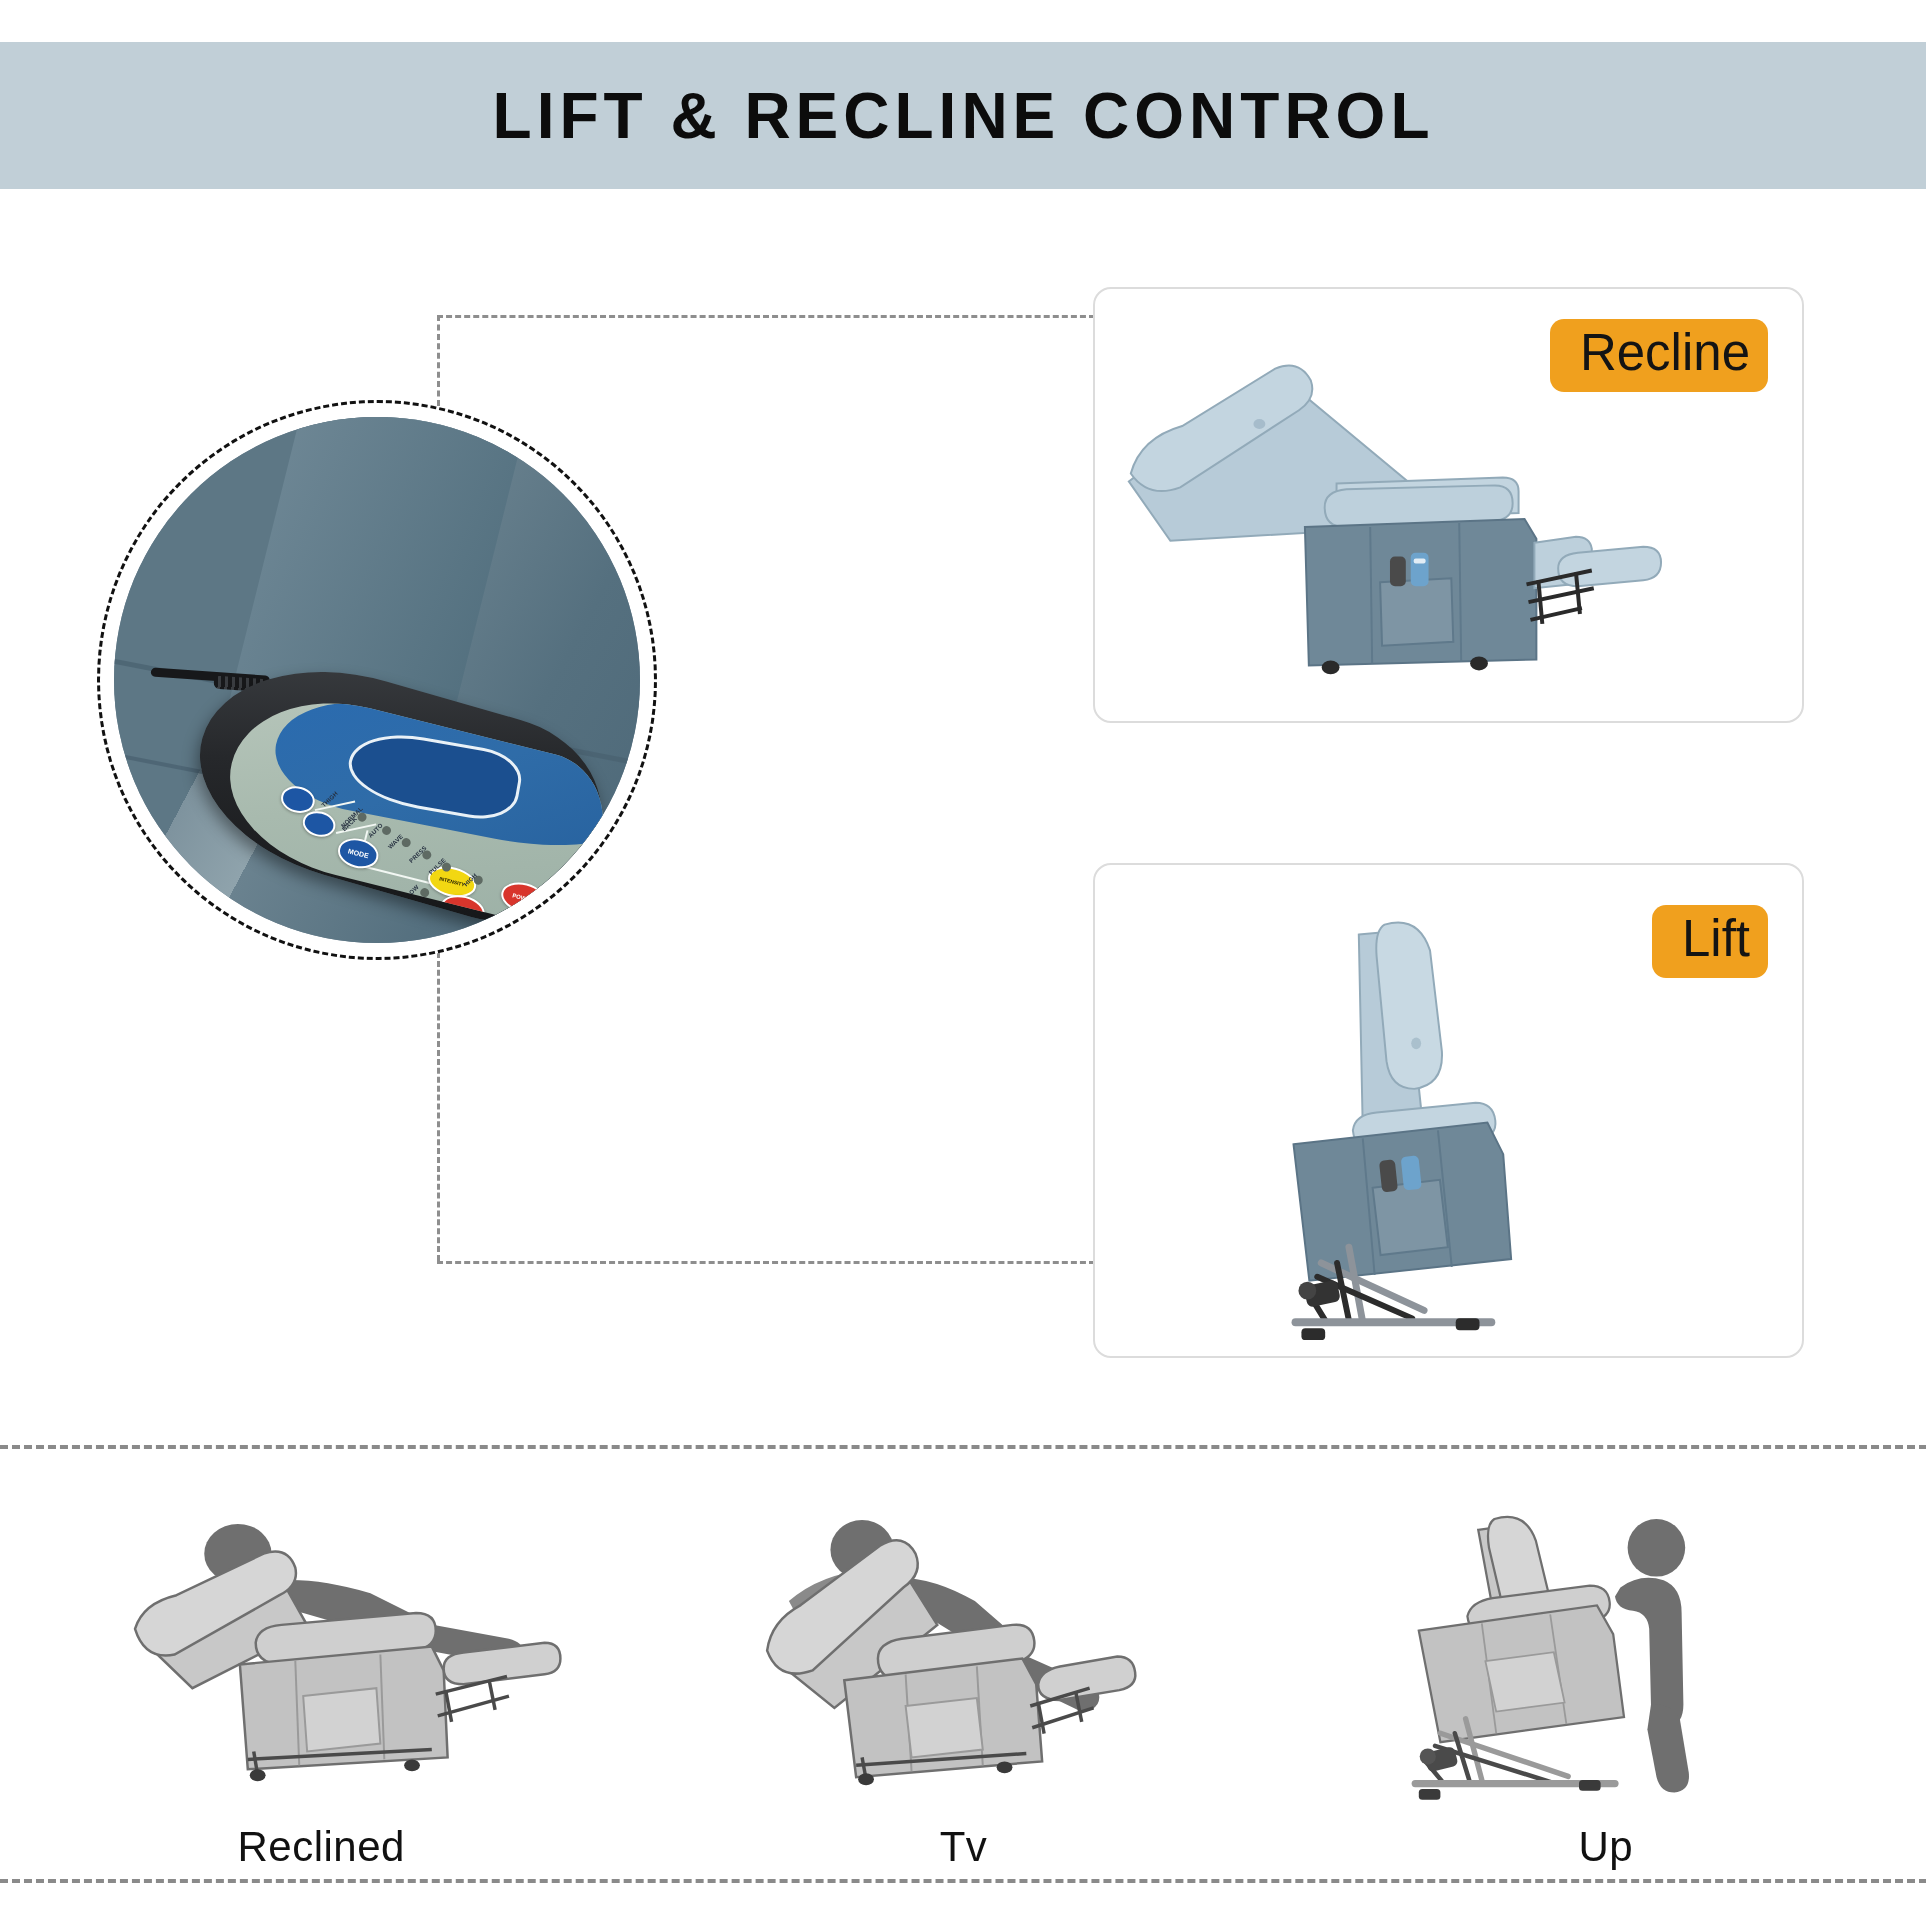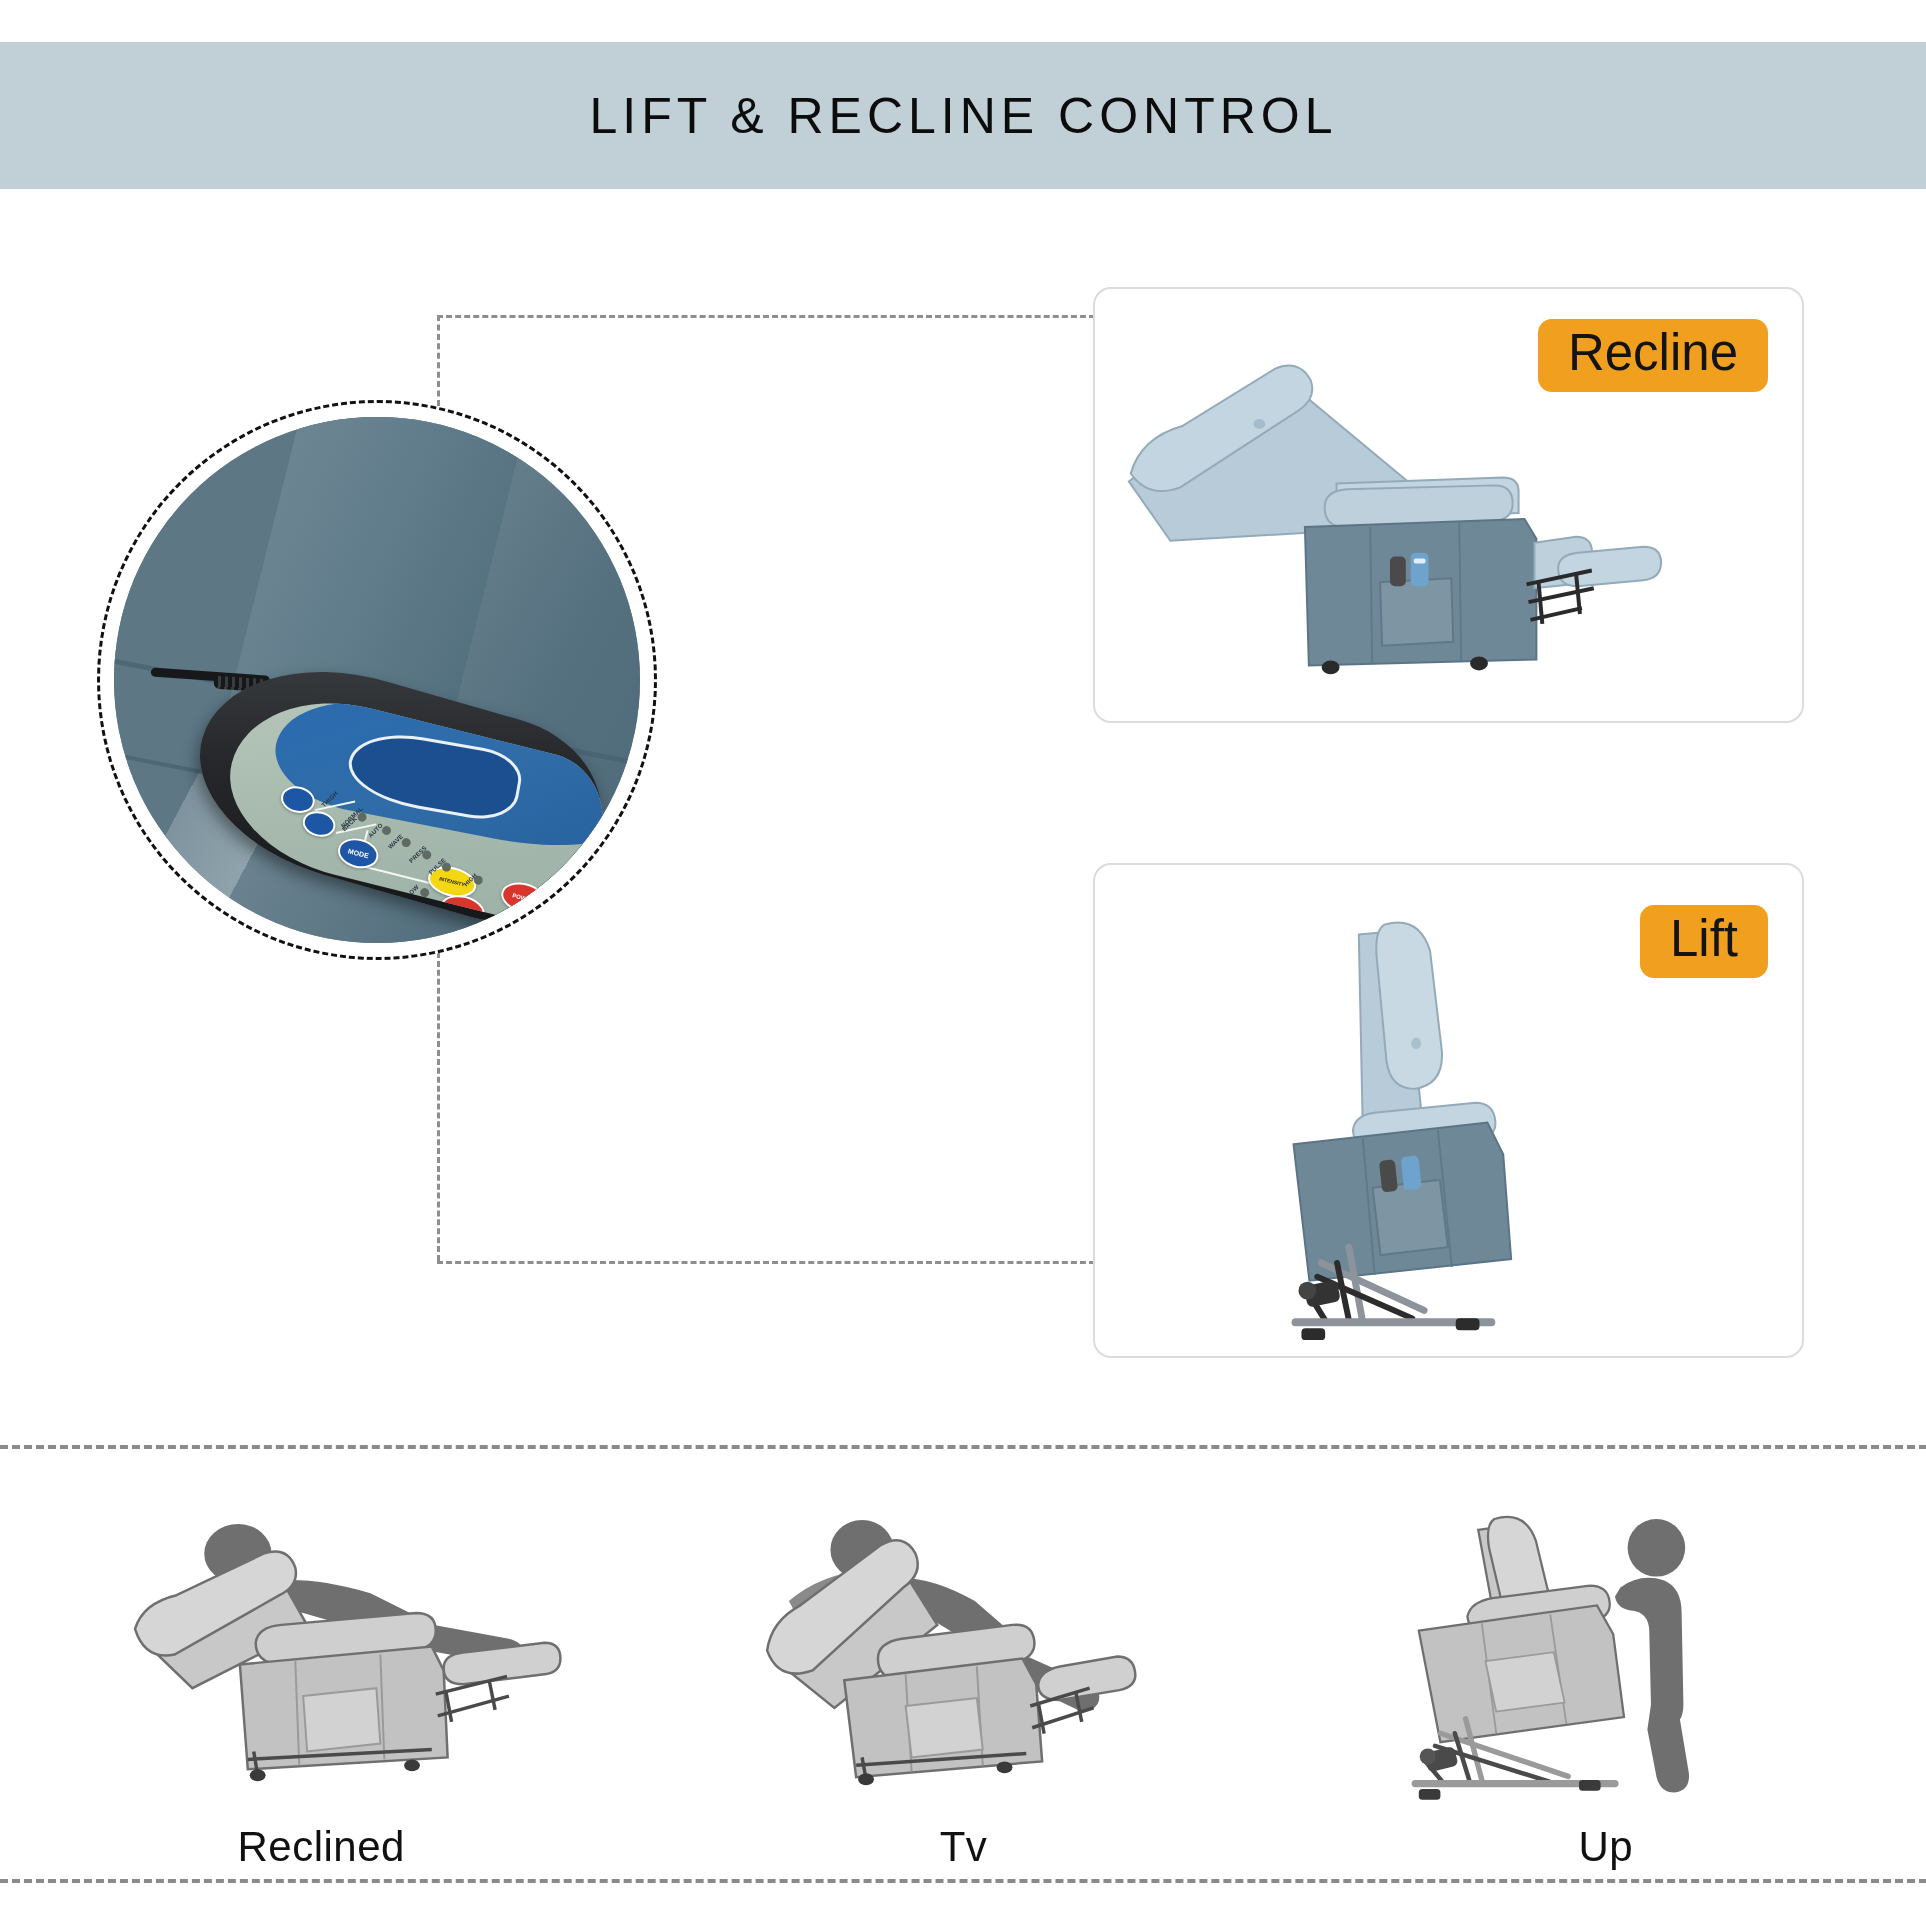--- a/index.html
+++ b/index.html
@@ -12,21 +12,21 @@
   .page { position: relative; width: 1927px; height: 1927px; background: #fff; }
 
   
   .header-band {
     position: absolute; left: 0; top: 42px;
     width: 1927px; height: 147px;
     background: #c1cfd7;
     display: flex; align-items: center; justify-content: center;
   }
   .header-title {
-    font-size: 50px; font-weight: 400; color: #0c0c0c;
+    font-size: 64px; font-weight: 700; color: #0c0c0c;
     letter-spacing: 5px; white-space: nowrap;
     font-family: "Liberation Sans", sans-serif;
   }
 
   
   .conn { position: absolute; }
   .conn-h { border-top: 3px dashed #8e8e8e; }
   .conn-v { border-left: 3px dashed #8e8e8e; }
 
   
@@ -138,21 +138,21 @@
   #panel-recline { left: 1093px; top: 287px; width: 711px; height: 436px; }
   #panel-lift    { left: 1093px; top: 863px; width: 711px; height: 495px; }
 
   .badge {
     position: absolute;
     background: #f0a01e;
     border-radius: 14px;
     color: #141414;
     font-size: 51px; font-weight: 400;
     display: flex; align-items: center; justify-content: center;
-    padding: 4px 30px 10px 30px;
+    padding: 4px 18px 10px 30px;
     font-family: "Liberation Sans", sans-serif;
   }
   #badge-recline { right: 34px; top: 30px; }
   #badge-lift    { right: 34px; top: 40px; }
 
   
   .chair-svg { position: absolute; }
   #chair-recline-svg { left: 16px; top: 44px; width: 554px; height: 376px; }
   #chair-lift-svg    { left: 119px; top: 30px; width: 436px; height: 455px; }
 

